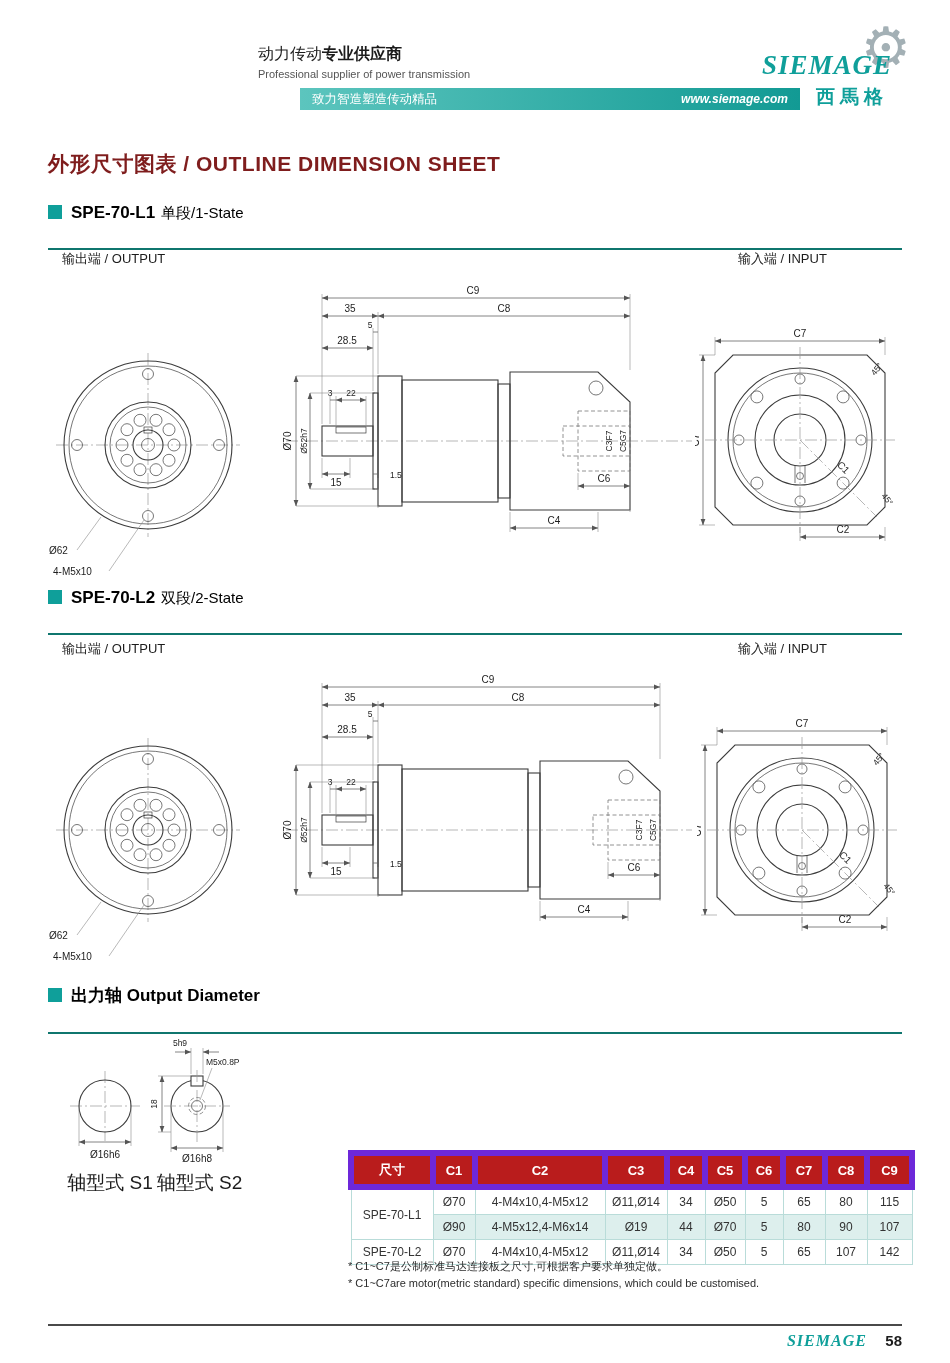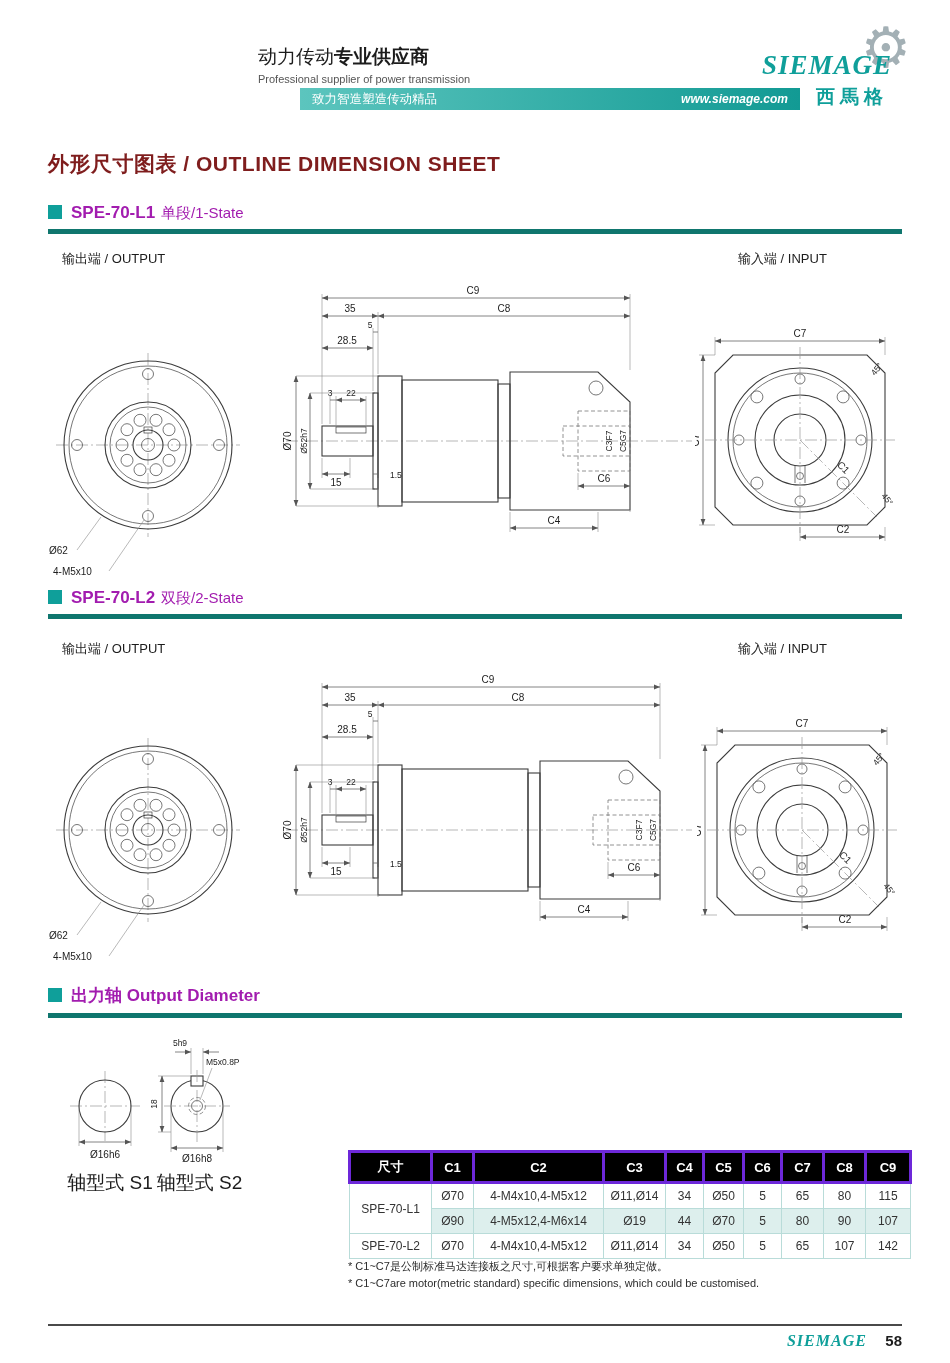--- a/index.html
+++ b/index.html
@@ -6,53 +6,53 @@
   html,body{background:#e8e8e8;}
   body{font-family:"Liberation Sans","DejaVu Sans",sans-serif;color:#222;}
   .page{position:relative;width:950px;height:1363px;background:#fff;margin:0 auto;overflow:hidden;}
   .abs{position:absolute;}
 
   
   .series{font-size:40px;font-weight:bold;color:#0f9f9a;letter-spacing:1px;line-height:1;}
   .series-cn{font-size:17px;font-weight:bold;color:#0f9f9a;margin-left:3px;}
   .tagline-box{margin-top:6px;border:1px solid #0f9f9a;display:inline-flex;align-items:center;gap:6px;padding:2px 10px 2px 4px;color:#0f9f9a;font-weight:bold;font-size:13px;}
   .tag-sq{width:11px;height:11px;background:#0f9f9a;display:inline-block;}
-  .slogan-line{font-size:19px;color:#1c1c1c;}
+  .slogan-line{font-size:16px;color:#1c1c1c;}
   .slogan-en{font-size:11px;color:#555;margin-top:3px;}
   .banner{height:22px;width:500px;background:linear-gradient(90deg,#5cc5be,#129a94);color:#fff;display:flex;align-items:center;justify-content:space-between;padding:0 12px;font-size:12.5px;margin-left:42px;}
   .site{font-style:italic;font-weight:bold;font-size:12px;}
   .brand-block{width:145px;height:84px;}
   .gear{position:absolute;right:-4px;top:-8px;font-size:56px;color:#a3b0b5;font-family:"DejaVu Sans",sans-serif;line-height:1;}
   .brand-name{position:absolute;left:0;top:22px;font-family:"Liberation Serif",serif;font-style:italic;font-weight:bold;font-size:27px;color:#0f9f9a;letter-spacing:1px;}
   .brand-cn{position:absolute;left:54px;top:56px;font-size:19px;font-weight:bold;color:#0f9f9a;letter-spacing:5px;}
 
   .page-title{font-size:21px;font-weight:bold;color:#7f1d1d;letter-spacing:.5px;}
 
-  .sec-header{width:854px;border-bottom:5px solid #0f766e;padding-bottom:6px;color:#a21caf;}
+  .sec-header{width:854px;border-bottom:2px solid #0f766e;padding-bottom:25px;color:#000000;}
   .sec-sq{display:inline-block;width:14px;height:14px;background:#0f9f9a;margin-right:9px;vertical-align:-1px;}
   .sec-title{font-weight:bold;font-size:17px;}
   .sec-stage{font-size:15px;margin-left:6px;}
 
   .view-label{font-size:13px;color:#1c1c1c;}
   .shaft-label{font-size:19px;color:#1c1c1c;text-align:center;}
 
   
   svg .ol{fill:none;stroke:#3c3c3c;stroke-width:1.1;}
   svg .olf{fill:#fff;stroke:#3c3c3c;stroke-width:1.1;}
   svg .thin{stroke-width:.7;}
   svg .cl{stroke:#999;stroke-width:.7;stroke-dasharray:12 3 2 3;fill:none;}
   svg .hid{fill:none;stroke:#767676;stroke-width:.8;stroke-dasharray:4 2.5;}
   svg .ext{stroke:#8a8a8a;stroke-width:.6;}
   svg .dl{stroke:#666;stroke-width:.8;}
   svg text{font-size:10px;fill:#1d1d1d;font-family:"Liberation Sans","DejaVu Sans",sans-serif;}
   svg .sm{font-size:8.5px;}
 
   
   .dim-table{border-collapse:collapse;font-size:12px;table-layout:fixed;width:561px;}
-  .dim-table th{background:#000000;color:#fff;font-weight:bold;font-size:13px;border:3px solid #6d28d9;padding:5px 2px;}
+  .dim-table th{background:#b91c1c;color:#fff;font-weight:bold;font-size:13px;border:6px solid #6d28d9;padding:5px 2px;}
   .dim-table td{border:1px solid #b9dcd9;text-align:center;padding:5px 2px;color:#333;background:#fff;}
   .dim-table tr.alt td{background:#ddefed;}
   .note{font-size:11px;color:#2c2c2c;line-height:1.5;width:560px;}
 
   .footer-line{width:854px;border-top:2px solid #4a4a4a;}
   .footer-text{width:854px;text-align:right;}
   .footer-brand{color:#0f9f9a;font-family:"Liberation Serif",serif;font-style:italic;font-weight:bold;font-size:16px;letter-spacing:1px;}
   .footer-page{color:#1c1c1c;font-weight:bold;font-size:15px;margin-left:14px;}
 </style>
 </head>

